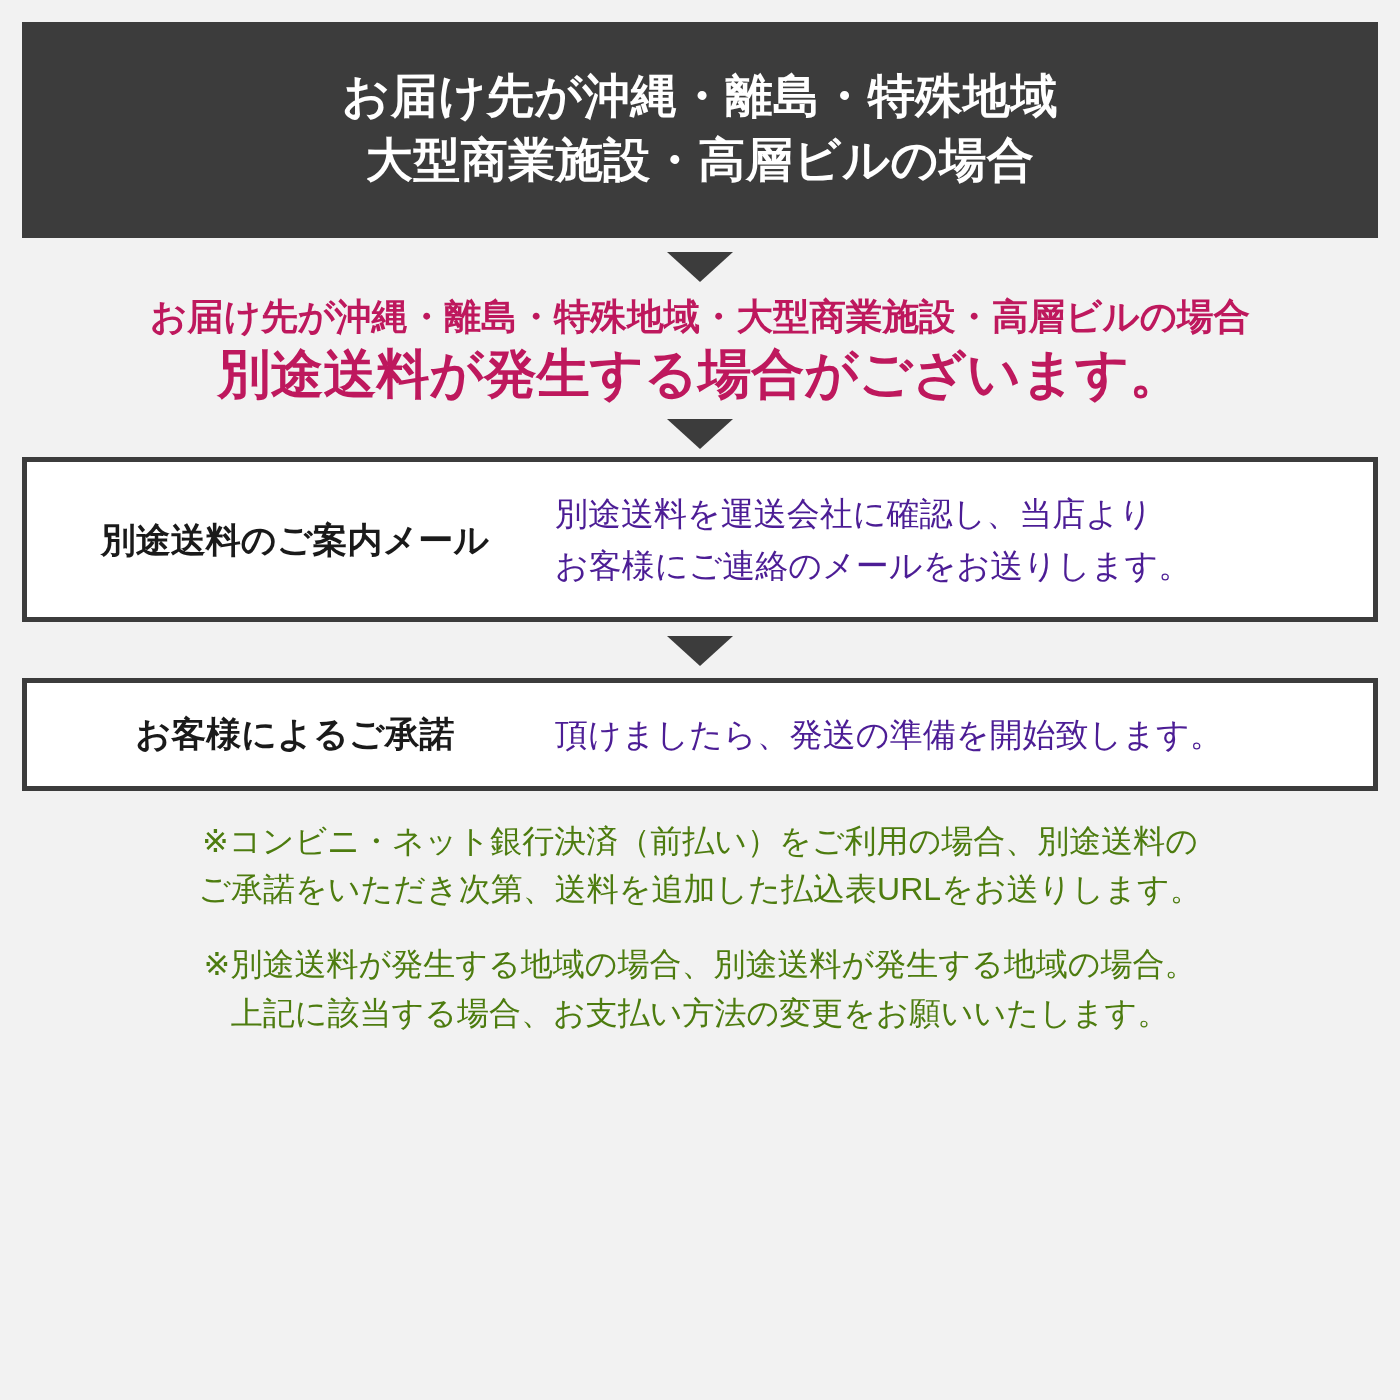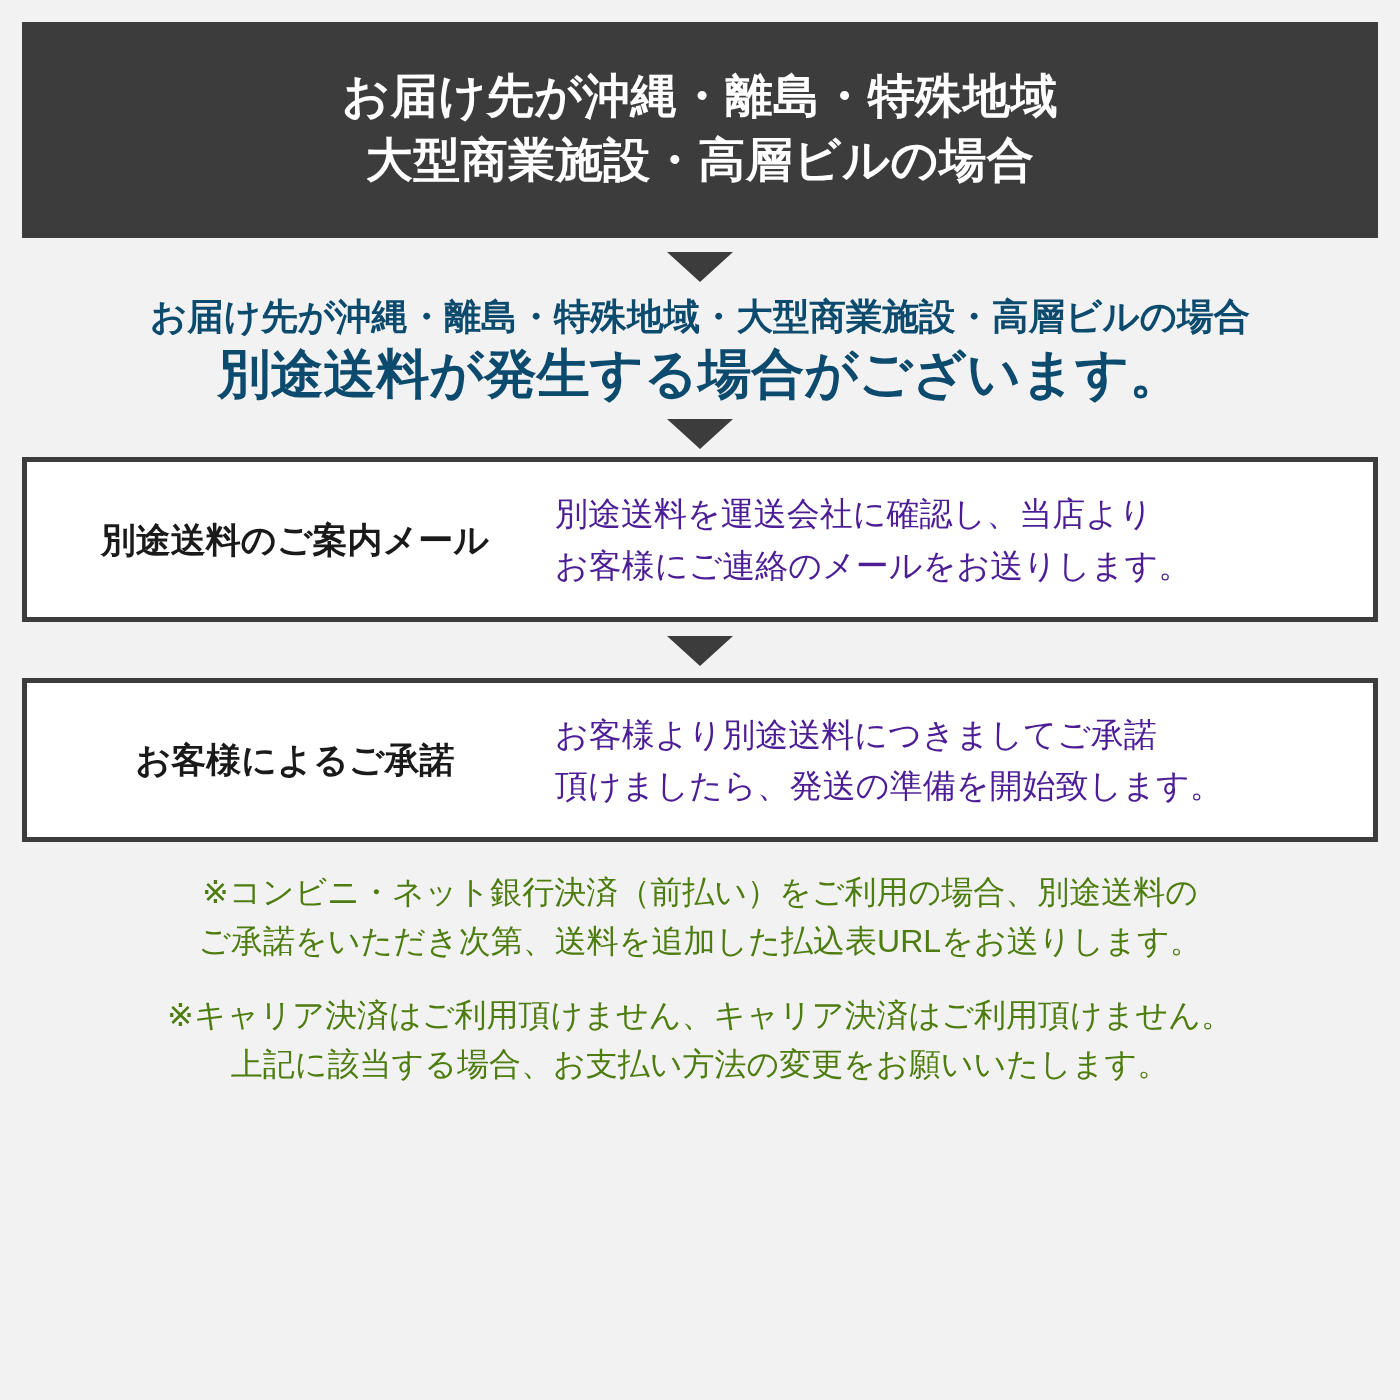--- a/index.html
+++ b/index.html
@@ -50,21 +50,21 @@
     border-right: 33px solid transparent;
     border-top: 30px solid #3c3c3c;
     margin: 14px 0 12px 0;
   }
   .arrow.small { margin: 10px 0 8px 0; }
 
   
   .red-block {
     width: 1356px;
     text-align: center;
-    color: #0c4a6e;
+    color: #be185d;
   }
   .red-top {
     font-size: 36.5px;
     font-weight: bold;
     line-height: 1.25;
     white-space: nowrap;
     letter-spacing: 0px;
   }
   .red-big {
     font-size: 53px;
@@ -144,29 +144,28 @@
       <span class="l">別途送料を運送会社に確認し、当店より</span>
       <span class="l">お客様にご連絡のメールをお送りします。</span>
     </div>
   </div>
 
   <div class="arrow"></div>
 
   <div class="step-box">
     <div class="step-label">お客様によるご承諾</div>
     <div class="step-desc">
-      <span class="l">お客様より別途送料につきましてご承諾</span>
       <span class="l">頂けましたら、発送の準備を開始致します。</span>
     </div>
   </div>
 
   <div class="notes">
     <div class="note">
       <span class="l">※コンビニ・ネット銀行決済（前払い）をご利用の場合、別途送料の</span>
       <span class="l">ご承諾をいただき次第、送料を追加した払込表URLをお送りします。</span>
     </div>
     <div class="note">
-      <span class="l">※キャリア決済はご利用頂けません、キャリア決済はご利用頂けません。</span>
+      <span class="l">※別途送料が発生する地域の場合、別途送料が発生する地域の場合。</span>
       <span class="l">上記に該当する場合、お支払い方法の変更をお願いいたします。</span>
     </div>
   </div>
 
 </div>
 
 </body></html>

